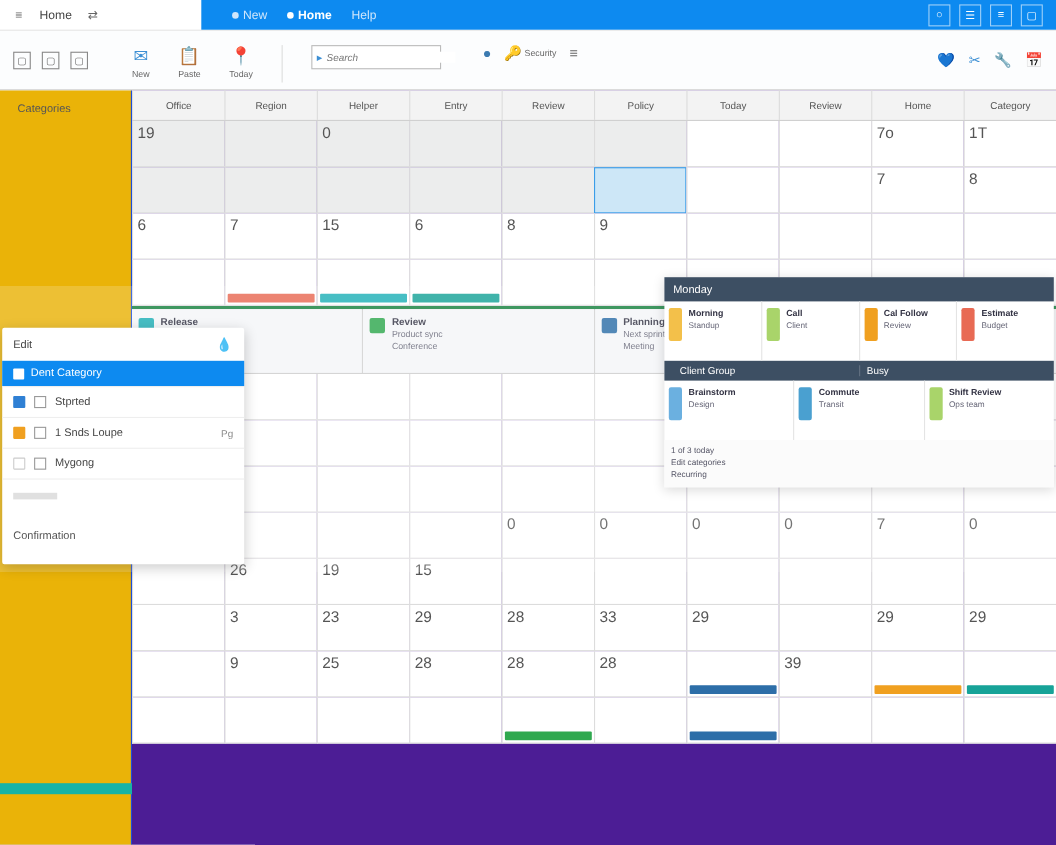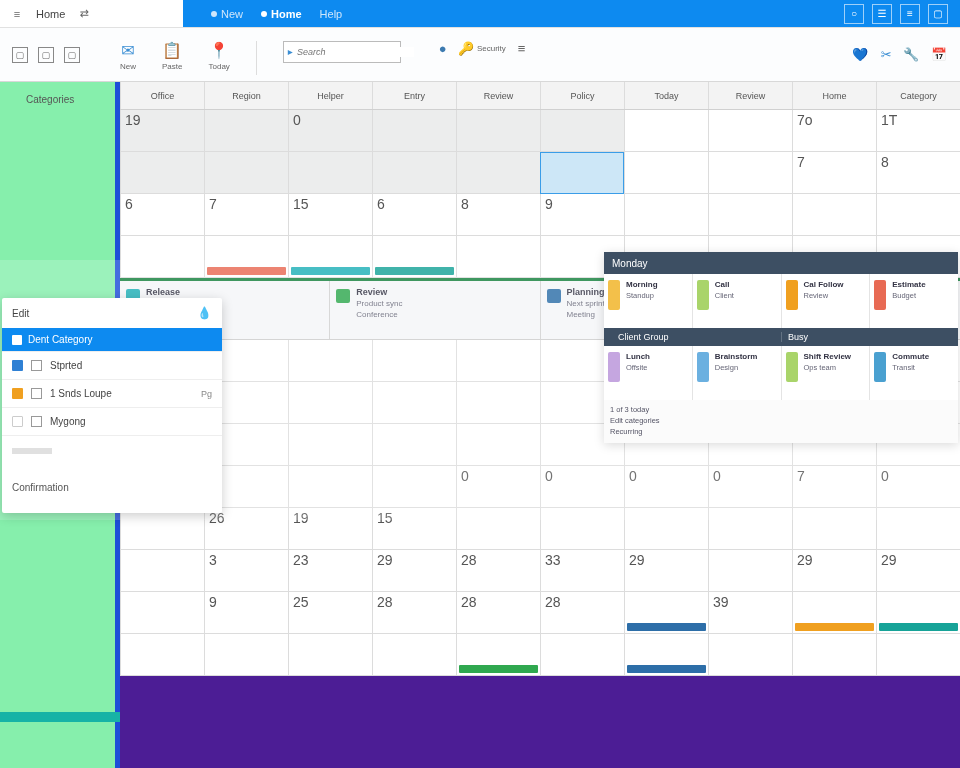--- a/index.html
+++ b/index.html
@@ -30,21 +30,21 @@
 .ribbon-search input { border: none; outline: none; font-size: 9px; flex:1;font-style:italic; }
 .ribbon-mid-icons { display: flex; gap: 12px; align-items: center; margin-left: 12px; }
 .rmicon { font-size: 13px; color: #3c7ab0; display:flex; align-items:center; gap:2px;}
 .rmicon .sub { font-size:8px; color:#666;}
 .ribbon-far { position: absolute; right: 12px; display: flex; gap: 12px; align-items: center; }
 .rficon { font-size: 13px; }
 
 .body-row { display: flex; height: calc(768px - 82px); }
 
 
-.sidebar { width: 120px; background: #86efac; border-right: 5px solid #1d4ed8; padding: 12px 26px; }
+.sidebar { width: 120px; background: #eab308; border-right: 1px solid #1d4ed8; padding: 12px 16px; }
 .sidebar-title { font-size: 10px; color: #555; }
 
 
 .calendar { flex: 1; position: relative; background: #4c1d95; }
 .cal-header { display: grid; grid-template-columns: repeat(10, 1fr); height: 28px; background: #f3f3f3; border-bottom: 1px solid #d0d0d0; }
 .cal-header-cell { font-size: 9px; color: #555; display: flex; align-items: center; justify-content: center; border-left: 1px solid #dcdcdc; }
 
 .cal-grid { display: grid; grid-template-columns: repeat(10, 1fr); grid-auto-rows: 42px; }
 .cell { border-left: 1px solid #dcdcdc; border-bottom: 1px solid #dcdcdc; font-size: 9px; color: #666; padding: 3px 4px; position: relative; background: #fff; }
 .cell.dim { background: #eceded; }
@@ -457,38 +457,33 @@
         <div class="dtitle">Estimate</div>
         <div class="dline">Budget</div>
       </div>
     </div>
   <div class="detail-subhead split">
     <span>Client Group</span>
     <span>Busy</span>
   </div>
   <div class="detail-row" id="detail-row2">
       <div class="detail-cell">
-        <div class="badge" style="background: rgb(197, 166, 224);"></div>
-        <div class="dtitle">Lunch</div>
-        <div class="dline">Offsite</div>
-      </div>
-      <div class="detail-cell">
         <div class="badge" style="background: rgb(107, 176, 224);"></div>
         <div class="dtitle">Brainstorm</div>
         <div class="dline">Design</div>
       </div>
       <div class="detail-cell">
+        <div class="badge" style="background: rgb(74, 160, 208);"></div>
+        <div class="dtitle">Commute</div>
+        <div class="dline">Transit</div>
+      </div>
+      <div class="detail-cell">
         <div class="badge" style="background: rgb(169, 212, 106);"></div>
         <div class="dtitle">Shift Review</div>
         <div class="dline">Ops team</div>
-      </div>
-      <div class="detail-cell">
-        <div class="badge" style="background: rgb(74, 160, 208);"></div>
-        <div class="dtitle">Commute</div>
-        <div class="dline">Transit</div>
       </div>
     </div>
   <div class="detail-list" id="detail-list">
       <div class="dli">1 of 3 today</div>
       <div class="dli">Edit categories</div>
       <div class="dli">Recurring</div>
     </div>
 </div>
 
 <div class="cat-popup">

